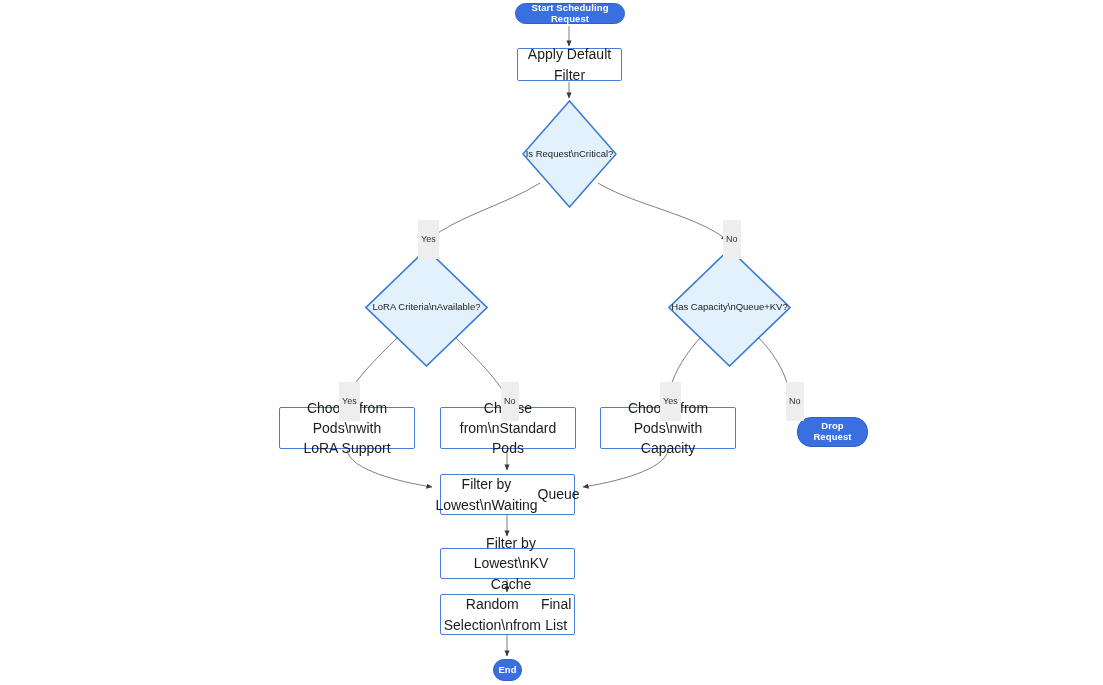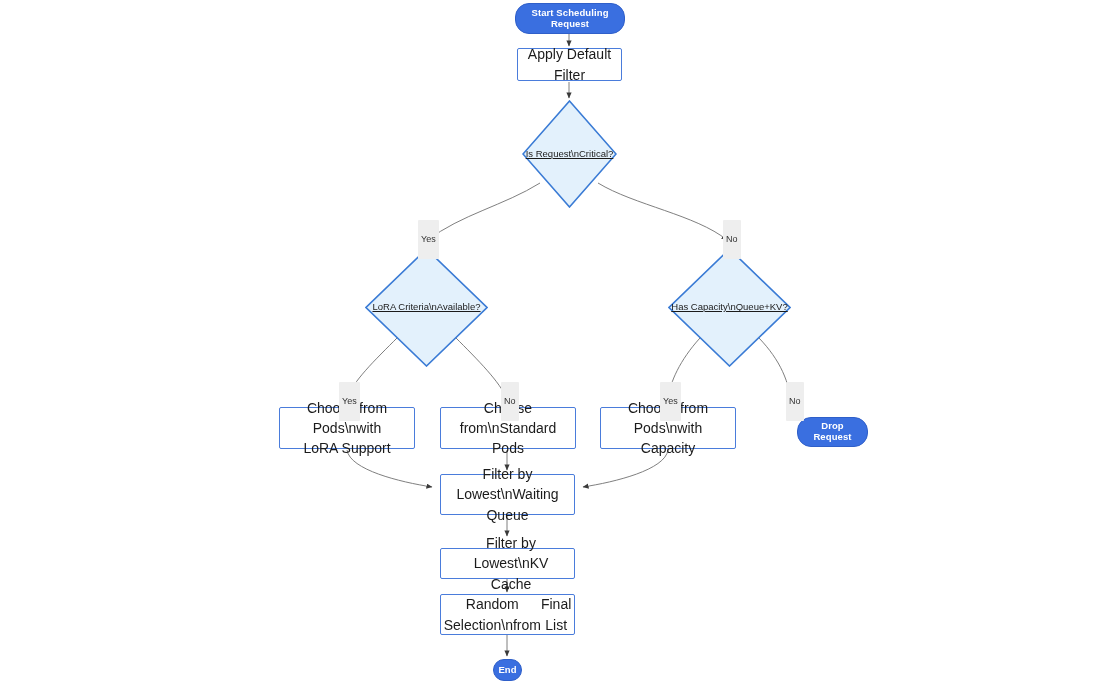--- a/index.html
+++ b/index.html
@@ -71,21 +71,20 @@
     width: 100%;
     height: 100%;
   }
   .node-decision .diamond-label {
     position: relative;
     z-index: 2;
     color: #1b1b1b;
     font-size: 9.5px;
     line-height: 1.3;
     white-space: nowrap;
-    text-decoration: underline;
   }
   
   .edge-label {
     position: absolute;
     background: #eeeeee;
     color: #333333;
     font-size: 9px;
     line-height: 1.2;
     padding: 14px 3px;
     border-radius: 1px;
@@ -114,21 +113,21 @@
       <path d="M759,338 C780,360 790,382 792,409"></path>
       <path d="M347,450 C350,470 400,482 432,487"></path>
       <path d="M507,450 L507,470"></path>
       <path d="M668,450 C665,470 615,482 583,487"></path>
       <path d="M507,515 L507,536"></path>
       <path d="M507,571 L507,592"></path>
       <path d="M507,635 L507,656"></path>
     </g>
   </svg>
 
-  <div class="node node-terminal" style="left:515px; top:3px; width:110px; height:31px;">
+  <div class="node node-terminal" style="left:515px; top:3px; width:110px; height:21px;">
     <span>Start Scheduling Request</span>
   </div>
 
   <div class="node node-process" style="left:517px; top:48px; width:105px; height:33px;">
     <span>Apply Default Filter</span>
   </div>
 
   <div class="node node-decision" style="left:522px; top:100px; width:95px; height:108px;">
     <svg class="diamond-shape" viewBox="0 0 95 108" preserveAspectRatio="none">
       <polygon points="47.5,1 94,54 47.5,107 1,54" fill="#e3f1fc" stroke="#3a7bd5" stroke-width="1.6"></polygon>
@@ -162,21 +161,21 @@
 
   <div class="node node-process" style="left:600px; top:407px; width:136px; height:42px; flex-direction:column;">
     <span>Choose from Pods\nwith</span>
     <span>Capacity</span>
   </div>
 
   <div class="node node-terminal" style="left:797px; top:417px; width:71px; height:30px;">
     <span>Drop Request</span>
   </div>
 
-  <div class="node node-process" style="left:440px; top:474px; width:135px; height:41px; flex-direction:column;">
+  <div class="node node-process" style="left:440px; top:474px; width:135px; height:41px; flex-direction:row;">
     <span>Filter by Lowest\nWaiting</span>
     <span>Queue</span>
   </div>
 
   <div class="node node-process" style="left:440px; top:548px; width:135px; height:31px;padding-left:13px;">
     <span>Filter by Lowest\nKV Cache</span>
   </div>
 
   <div class="node node-process" style="left:440px; top:594px; width:135px; height:41px; flex-direction:row;">
     <span>Random Selection\nfrom</span>

